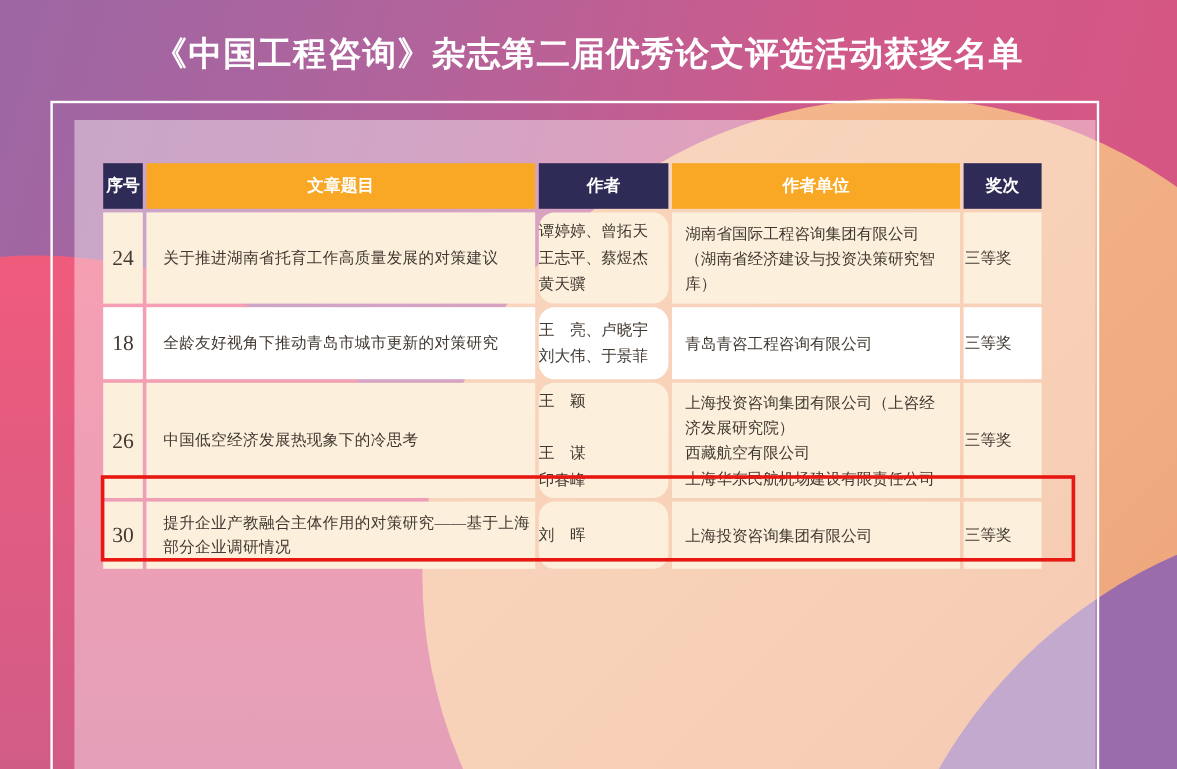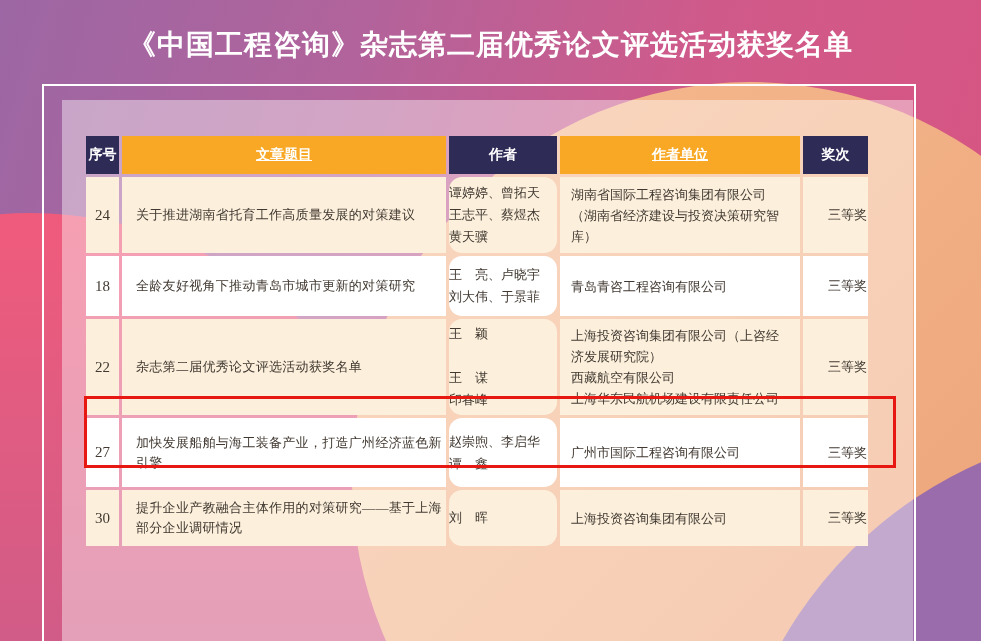--- a/index.html
+++ b/index.html
@@ -14,31 +14,31 @@
   .circle-purple{left:727px;top:427px;width:846px;height:846px;background:#9a6cab;}
   .frame{position:absolute;left:42px;top:84px;width:870px;height:620px;border:2px solid #ffffff;}
   .panel{position:absolute;left:62px;top:100px;width:851px;height:560px;background:rgba(255,255,255,0.42);}
   .title{position:absolute;left:0;top:26px;width:981px;margin:0;text-align:center;
          font-size:28px;font-weight:bold;color:#ffffff;letter-spacing:1px;}
   table.awards{position:absolute;left:83px;top:133px;width:788px;
                border-collapse:separate;border-spacing:3px;table-layout:fixed;}
   th{height:36px;font-size:14px;font-weight:bold;color:#ffffff;text-align:center;
      font-family:"Liberation Sans",sans-serif;margin-top:40px;}
   .navy{background:#2e2b57;}
-  .orange{background:#f8a824;text-decoration:underline;}
+  .orange{background:#f8a824;}
   td{font-family:"Liberation Serif",serif;font-size:13px;color:#413931;vertical-align:middle;}
   tr.cream td{background:#fcf0dd;}
   tr.white td{background:#ffffff;}
   .h70 td{height:70px}.h54 td{height:54px}.h90 td{height:90px}.h63 td{height:63px}
   .h58 td{height:58px}.h43 td{height:43px}.h50 td{height:50px}
-  td.idx{text-align:center;font-size:15px;}
+  td.idx{text-align:center;font-size:18px;}
   td.ttl{padding:0 2px 0 14px;line-height:20px;white-space:pre-line;letter-spacing:0.3px;}
   td.aut{padding-left:0;line-height:22px;white-space:pre-line;border-radius:13px;}
   td.org{padding:3px 16px 3px 11px;line-height:21px;white-space:pre-line;}
-  td.awd{text-align:right;}
+  td.awd{text-align:left;}
   .red-box{position:absolute;left:84px;top:396px;width:806px;height:66px;
            border:3px solid #e71712;background:transparent;}
 </style>
 </head>
 <body>
 
 <div class="stage">
   <div class="deco circle-pink"></div>
   <div class="deco circle-peach"></div>
   <div class="deco circle-purple"></div>
@@ -76,37 +76,29 @@
       </tr>
       <tr class="white h54">
         <td class="idx">18</td>
         <td class="ttl">全龄友好视角下推动青岛市城市更新的对策研究</td>
         <td class="aut">王　亮、卢晓宇
 刘大伟、于景菲</td>
         <td class="org">青岛青咨工程咨询有限公司</td>
         <td class="awd">三等奖</td>
       </tr>
       <tr class="cream h90">
-        <td class="idx">22</td>
-        <td class="ttl">杂志第二届优秀论文评选活动获奖名单</td>
+        <td class="idx">26</td>
+        <td class="ttl">中国低空经济发展热现象下的冷思考</td>
         <td class="aut">王　颖
 
 王　谋
 印春峰</td>
         <td class="org">上海投资咨询集团有限公司（上咨经济发展研究院）
 西藏航空有限公司
 上海华东民航机场建设有限责任公司</td>
-        <td class="awd">三等奖</td>
-      </tr>
-      <tr class="white h63">
-        <td class="idx">27</td>
-        <td class="ttl">加快发展船舶与海工装备产业，打造广州经济蓝色新引擎</td>
-        <td class="aut">赵崇煦、李启华
-谭　鑫</td>
-        <td class="org">广州市国际工程咨询有限公司</td>
         <td class="awd">三等奖</td>
       </tr>
       <tr class="cream h50">
         <td class="idx">30</td>
         <td class="ttl">提升企业产教融合主体作用的对策研究——基于上海部分企业调研情况</td>
         <td class="aut">刘　晖</td>
         <td class="org">上海投资咨询集团有限公司</td>
         <td class="awd">三等奖</td>
       </tr>
 

